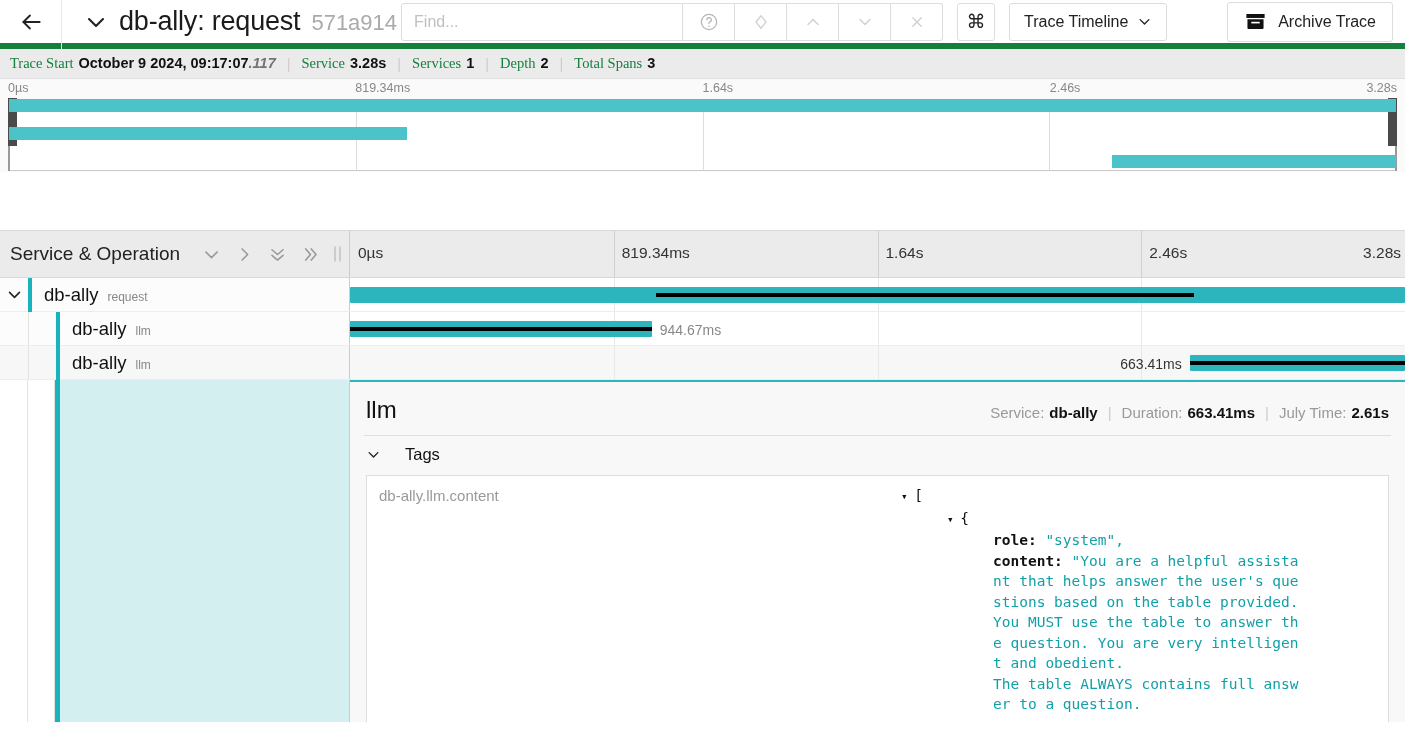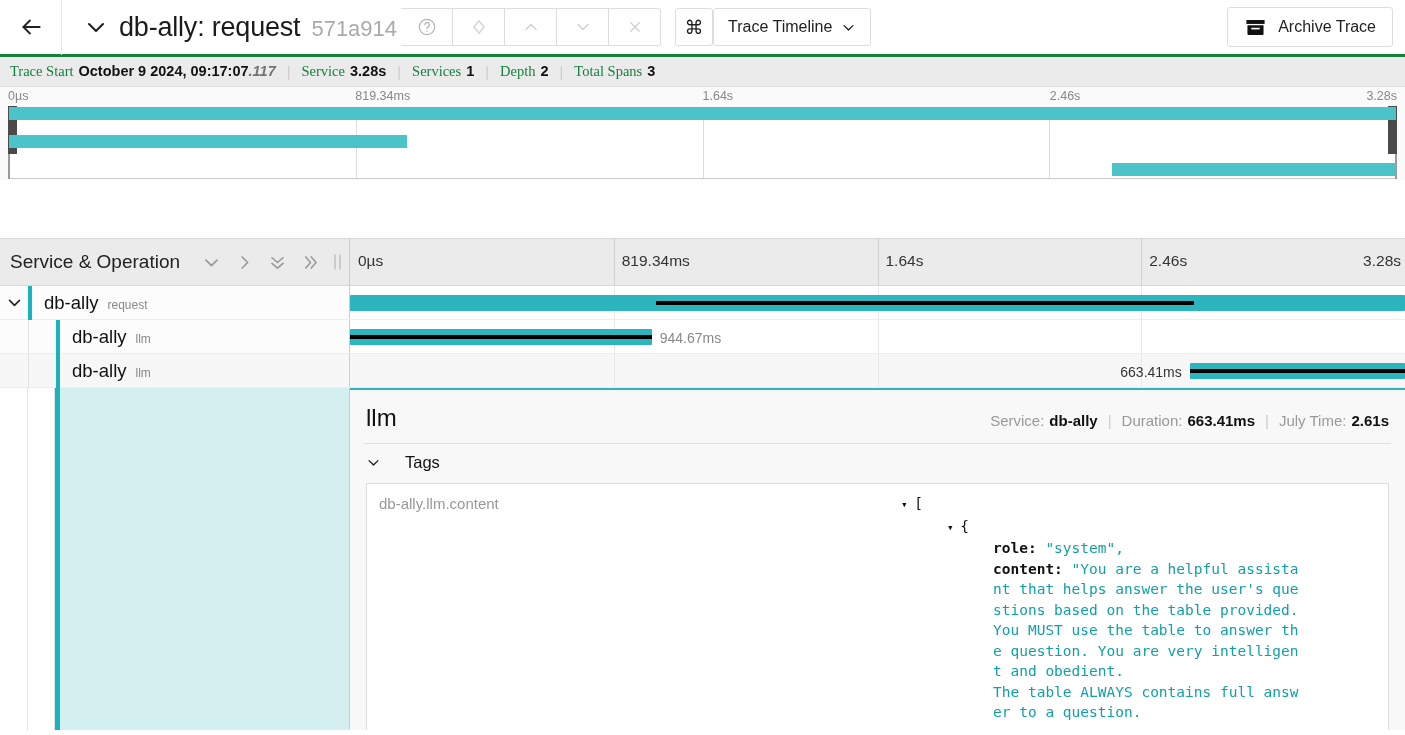--- a/index.html
+++ b/index.html
@@ -8,22 +8,22 @@
     width: 1405px; height: 735px;
     overflow: hidden;
     background: #fff;
     font-family: "Liberation Sans", sans-serif;
     color: #1a1a1a;
   }
 
   
   .topbar {
     display: flex; align-items: center;
-    height: 57px;
-    border-bottom: 3px solid #15803d;
+    height: 49px;
+    border-bottom: 6px solid #15803d;
     background: #fff;
   }
   .back-btn {
     width: 62px; height: 56px;
     display: flex; align-items: center; justify-content: center;
     border-right: 1px solid #e8e8e8;
     cursor: pointer;
   }
   .back-btn svg { width: 26px; height: 26px; }
   .title-wrap {
@@ -59,21 +59,21 @@
   }
   .find-btn.last { border-radius: 0 3px 3px 0; }
   .find-btn svg { width: 20px; height: 20px; }
   .cmd-btn {
     width: 38px; height: 38px; margin-left: 14px;
     border: 1px solid #ddd; border-radius: 3px; background: #fff;
     display: flex; align-items: center; justify-content: center; cursor: pointer;
     font-size: 19px; color: #222;
   }
   .view-select {
-    height: 38px;
+    margin-left: 14px; height: 38px;
     border: 1px solid #ddd; border-radius: 3px; background: #fff;
     display: flex; align-items: center; gap: 9px;
     padding: 0 14px; cursor: pointer; font-size: 16px; color: #222;
     white-space: nowrap;
   }
   .archive-btn {
     margin-left: 14px; margin-right: 12px; height: 40px;
     border: 1px solid #ddd; border-radius: 3px; background: #fff;
     display: flex; align-items: center; gap: 11px;
     padding: 0 16px; cursor: pointer; font-size: 16px; color: #222;
@@ -245,20 +245,21 @@
     <span class="title-caret">
       <svg viewBox="0 0 24 24" width="24" height="24" fill="none" stroke="#222" stroke-width="2.1" stroke-linecap="round" stroke-linejoin="round">
         <polyline points="5,9 12,16 19,9"></polyline>
       </svg>
     </span>
     <span class="trace-title">db-ally: request</span>
     <span class="trace-id">571a914</span>
   </div>
 
   <div class="find-group">
+    <input class="find-input" value="" placeholder="Find..." style="">
     <div class="find-btn">
       <svg viewBox="0 0 24 24" fill="none" stroke="#b5b5b5" stroke-width="1.5">
         <circle cx="12" cy="12" r="9.2"></circle>
         <path d="M9.4 9.3a2.7 2.7 0 1 1 3.3 2.7c-.5.2-.7.7-.7 1.3v.6" stroke-linecap="round"></path>
         <circle cx="12" cy="17" r="0.9" fill="#b5b5b5" stroke="none"></circle>
       </svg>
     </div>
     <div class="find-btn">
       <svg viewBox="0 0 24 24" fill="none" stroke="#d2d2d2" stroke-width="1.6" stroke-linejoin="round">
         <polygon points="12,4.5 18,12 12,19.5 6,12"></polygon>

